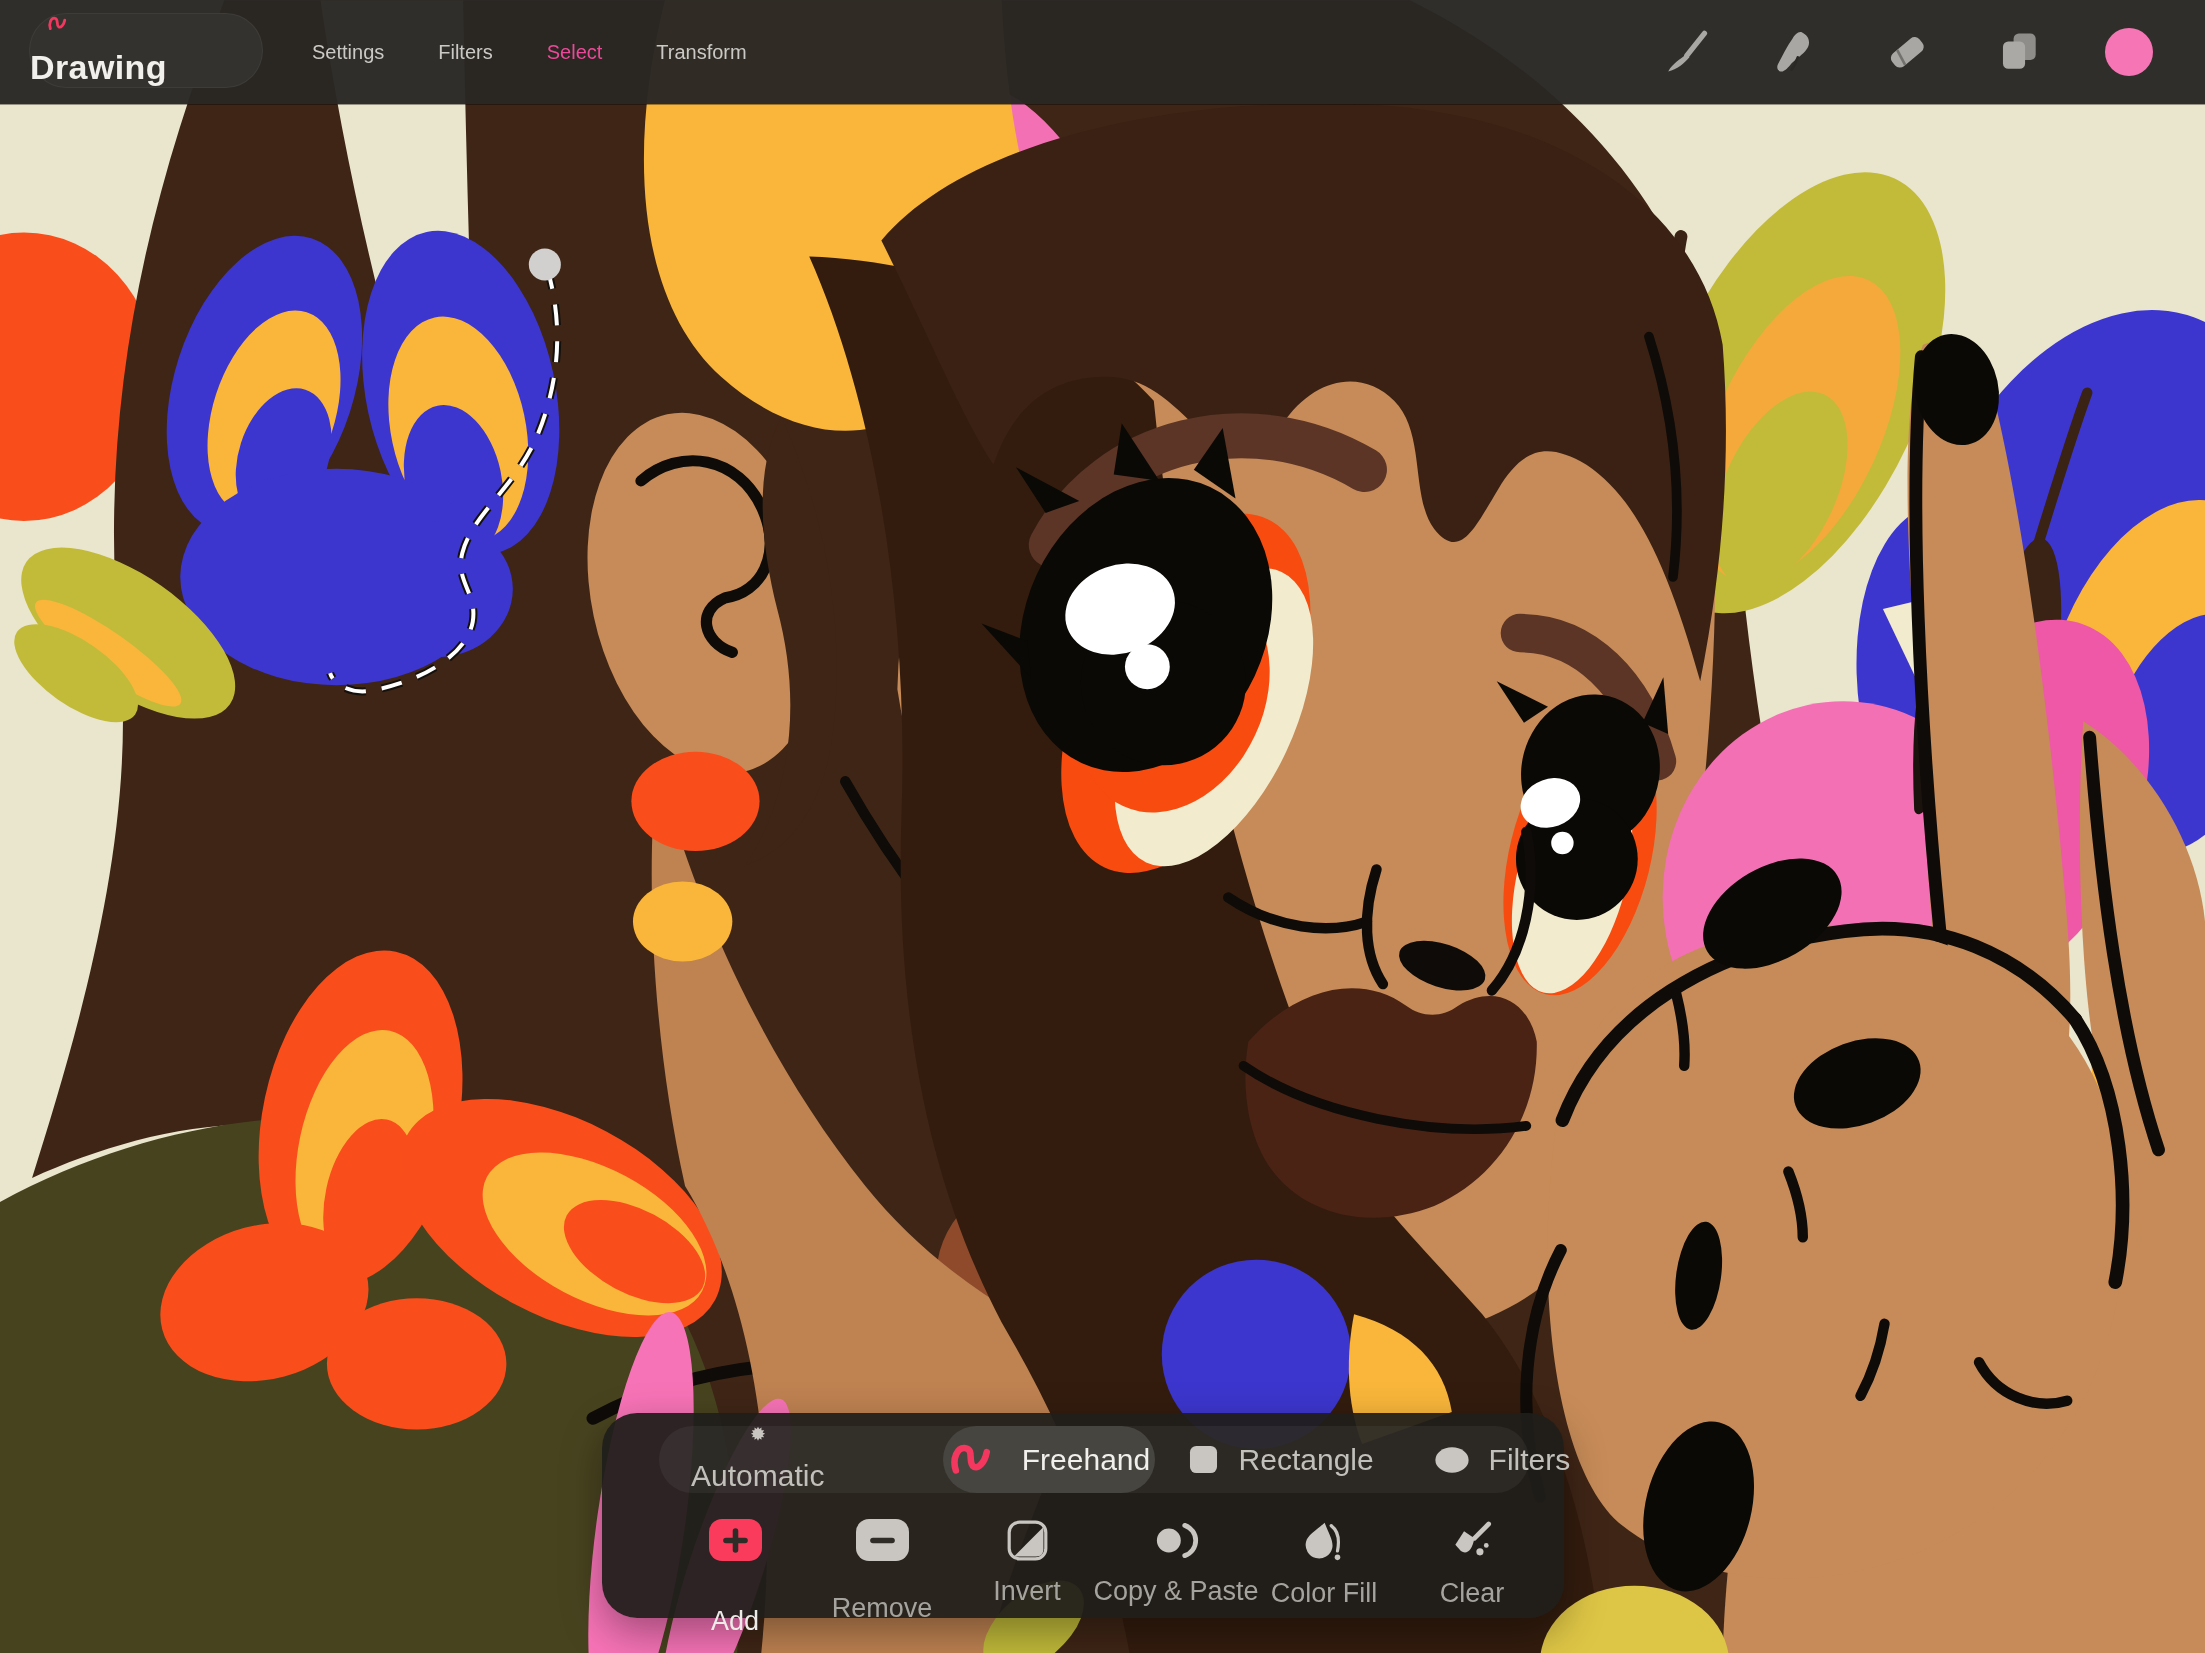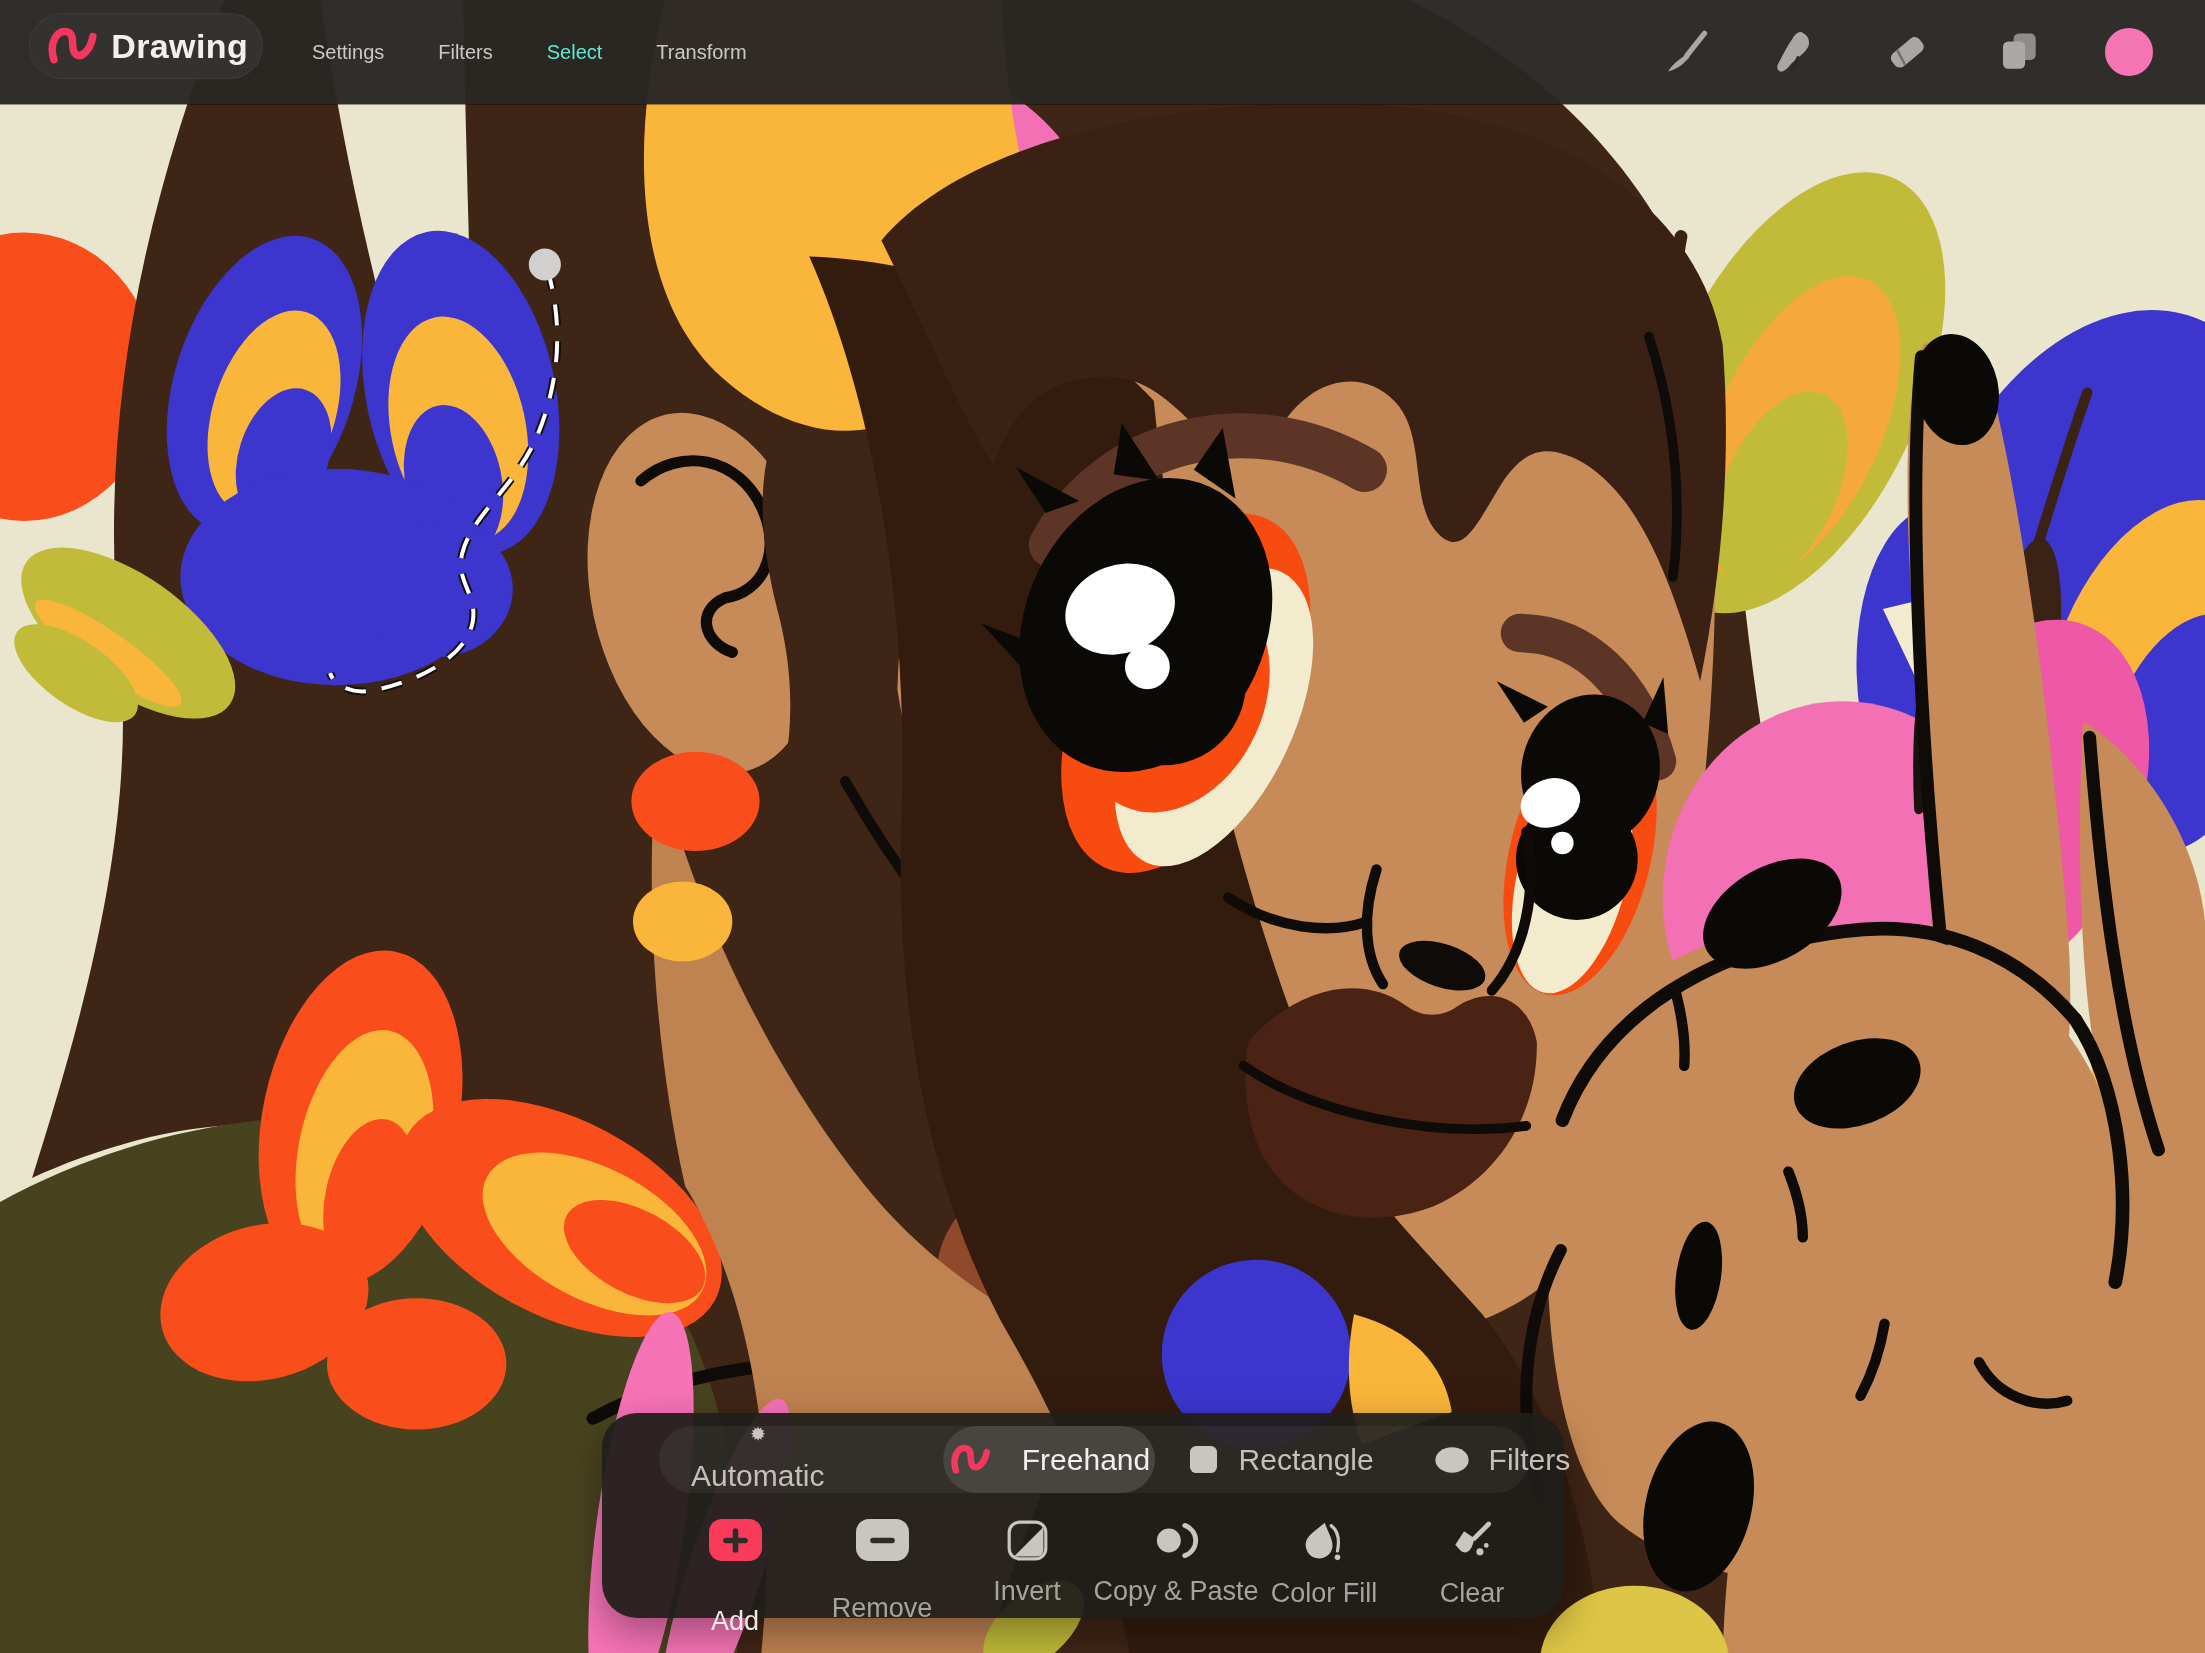--- a/index.html
+++ b/index.html
@@ -4,27 +4,27 @@
 <style>
   html,body{margin:0;padding:0;background:#111;}
   .stage{position:relative;width:2205px;height:1654px;overflow:hidden;
          font-family:"Liberation Sans",sans-serif;background:#EAE5CD;}
   .stage svg.art{position:absolute;left:0;top:0;}
 
   
   .topbar{position:absolute;left:0;top:0;width:2205px;height:104px;
           background:rgba(41,39,36,0.97);box-shadow:0 0.8px 0 rgba(0,0,0,.45);
           display:flex;align-items:center;z-index:30;}
-  .gallery-pill{position:absolute;left:29px;top:13px;width:234px;height:66px;
+  .gallery-pill{position:absolute;left:29px;top:13px;width:234px;height:75px;
           border-radius:38px;background:#34322e;border:1.6px solid rgba(255,255,255,.05);
-          display:flex;align-items:center;justify-content:center;gap:14.4px;box-sizing:border-box;}
+          display:flex;align-items:flex-start;justify-content:center;gap:14.4px;box-sizing:border-box;flex-direction:column;}
   .gallery-pill .glabel{color:#F2F0ED;font-size:34px;font-weight:700;letter-spacing:0.4px;}
   .menus{position:absolute;left:285px;top:0;height:104px;display:flex;align-items:center;}
   .menu-item{font-size:20px;color:#CBC9C5;padding:0 27px;cursor:default;}
-  .menu-item.active{color:#5eead4;}
+  .menu-item.active{color:#ec4899;}
   .tools{position:absolute;right:51px;top:0;height:104px;display:flex;align-items:center;gap:61px;}
   .toolbtn{width:50px;height:50px;display:flex;align-items:center;justify-content:center;}
   .swatch{width:48px;height:48px;border-radius:50%;background:#F575B5;}
 
   
   .selpanel{position:absolute;left:602px;top:1413px;width:962px;height:205px;
             background:rgba(32,30,27,0.94);border-radius:35px;z-index:30;
             box-shadow:0 14.4px 40px rgba(0,0,0,.35);}
   .segwrap{position:absolute;left:57px;top:13px;width:870px;height:67px;
            background:rgba(255,255,255,0.05);border-radius:34px;}

